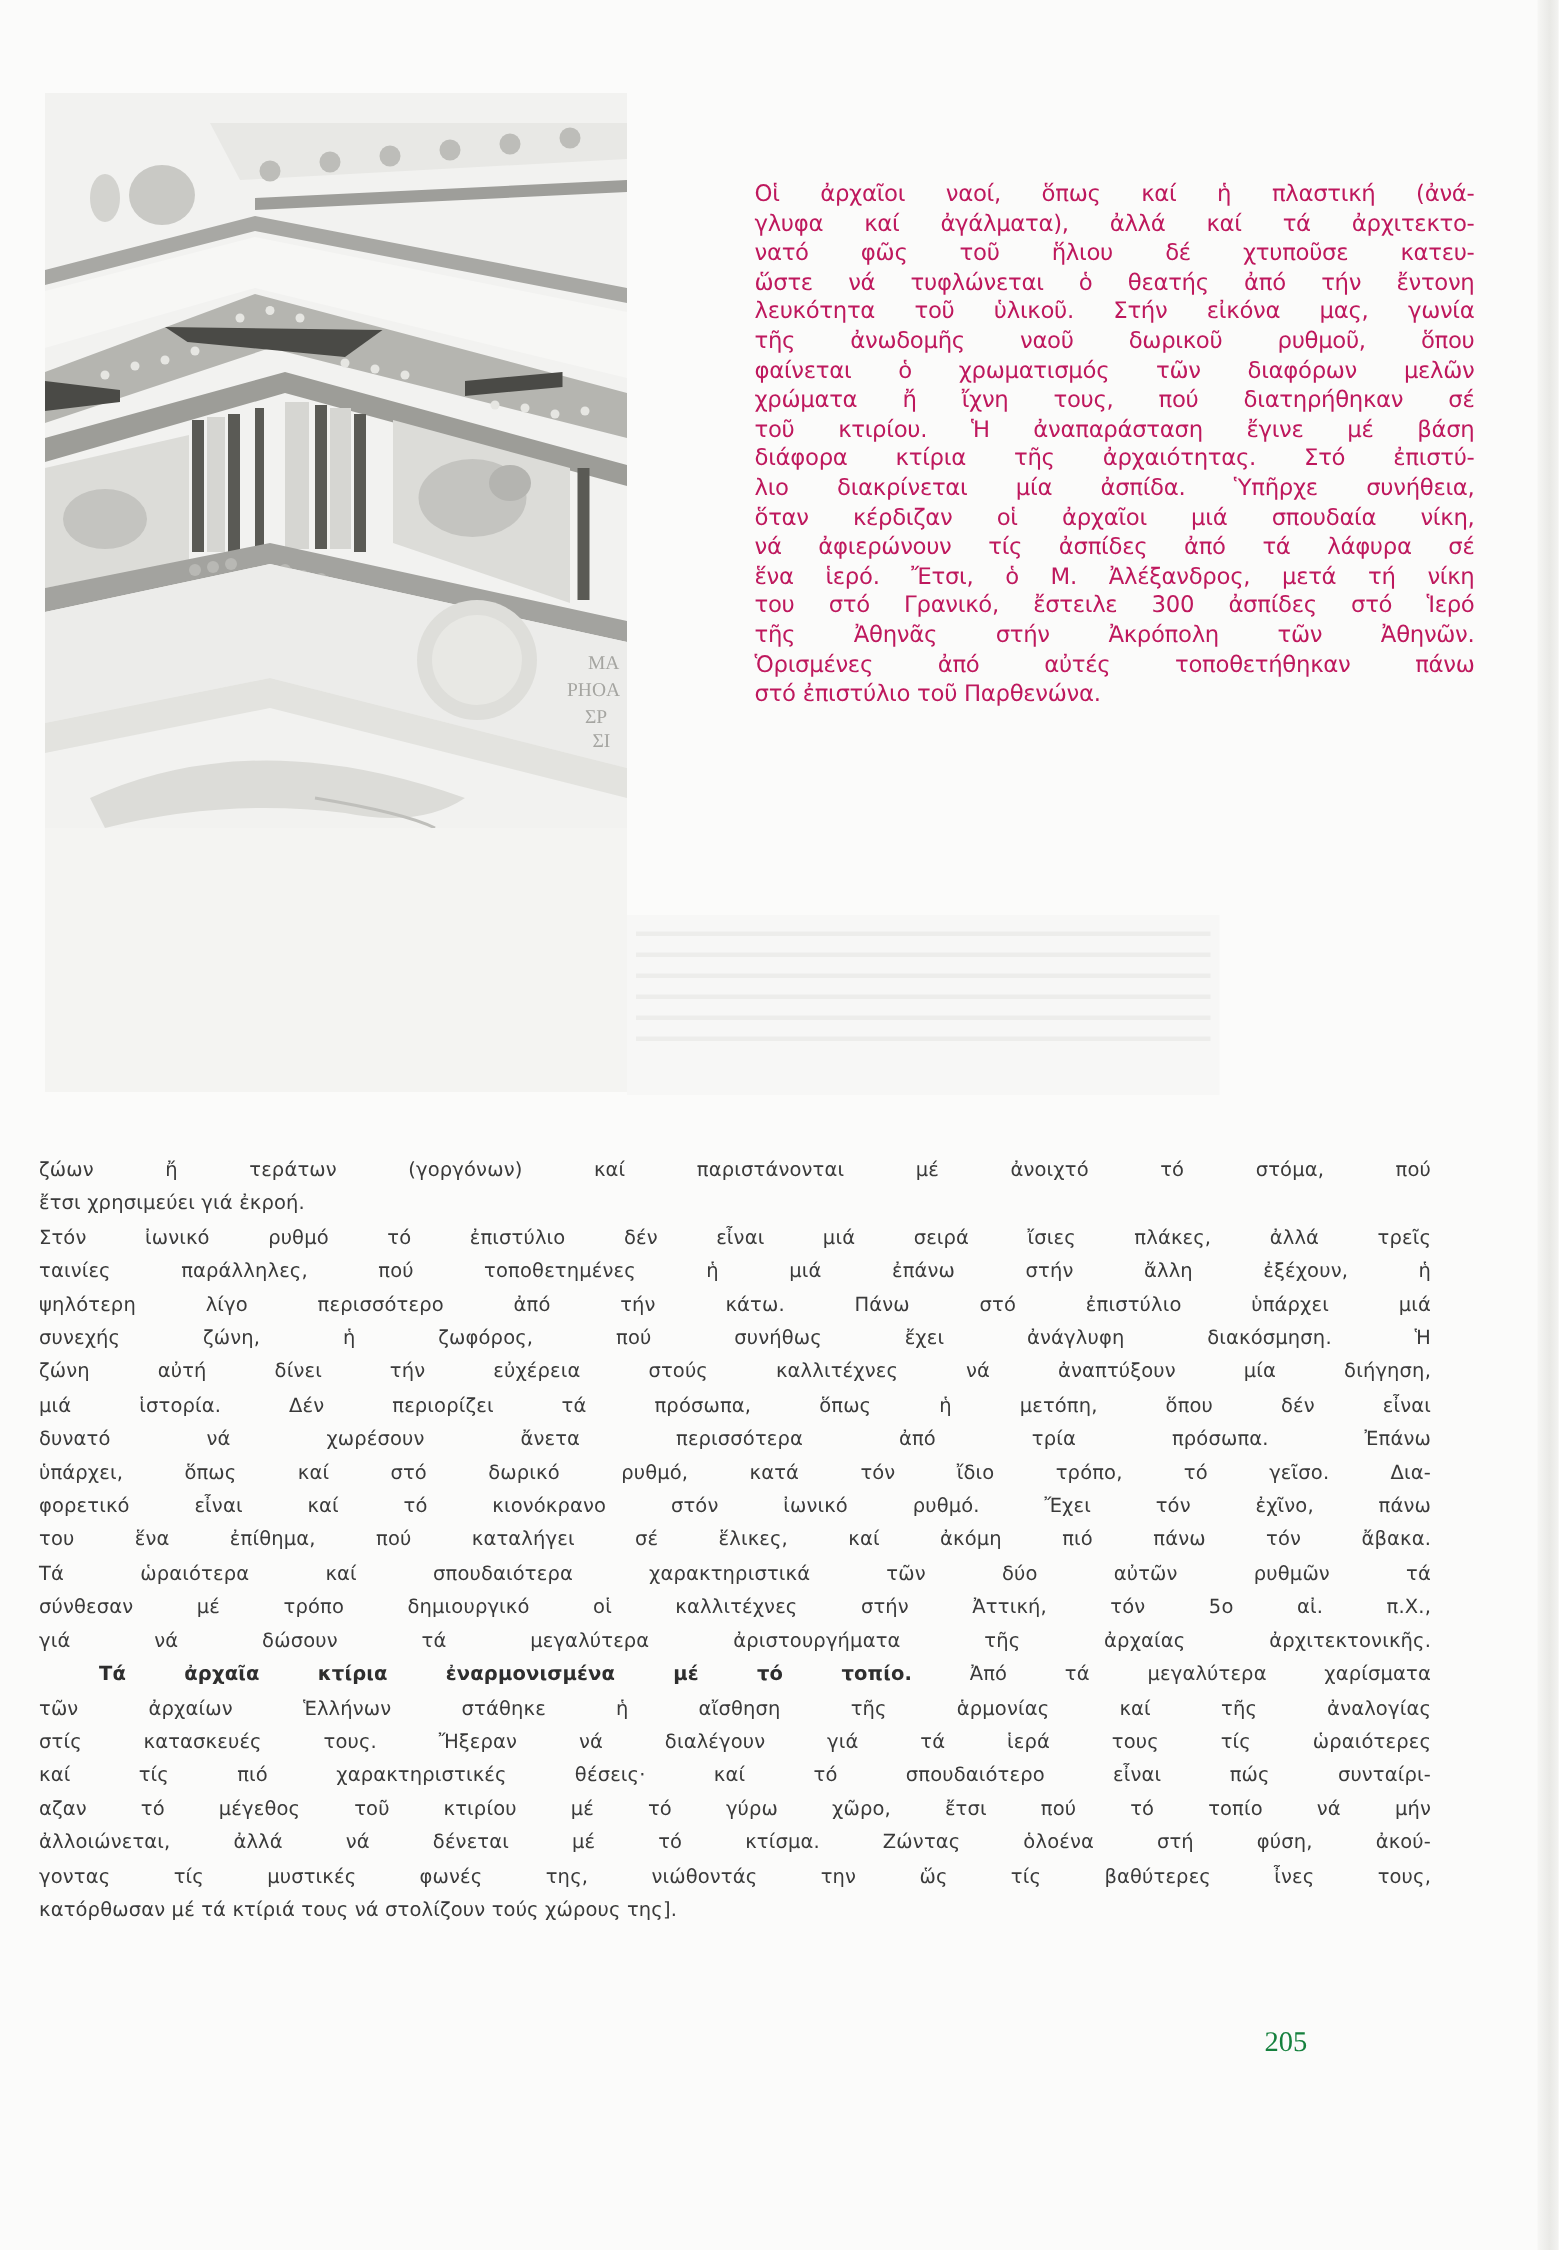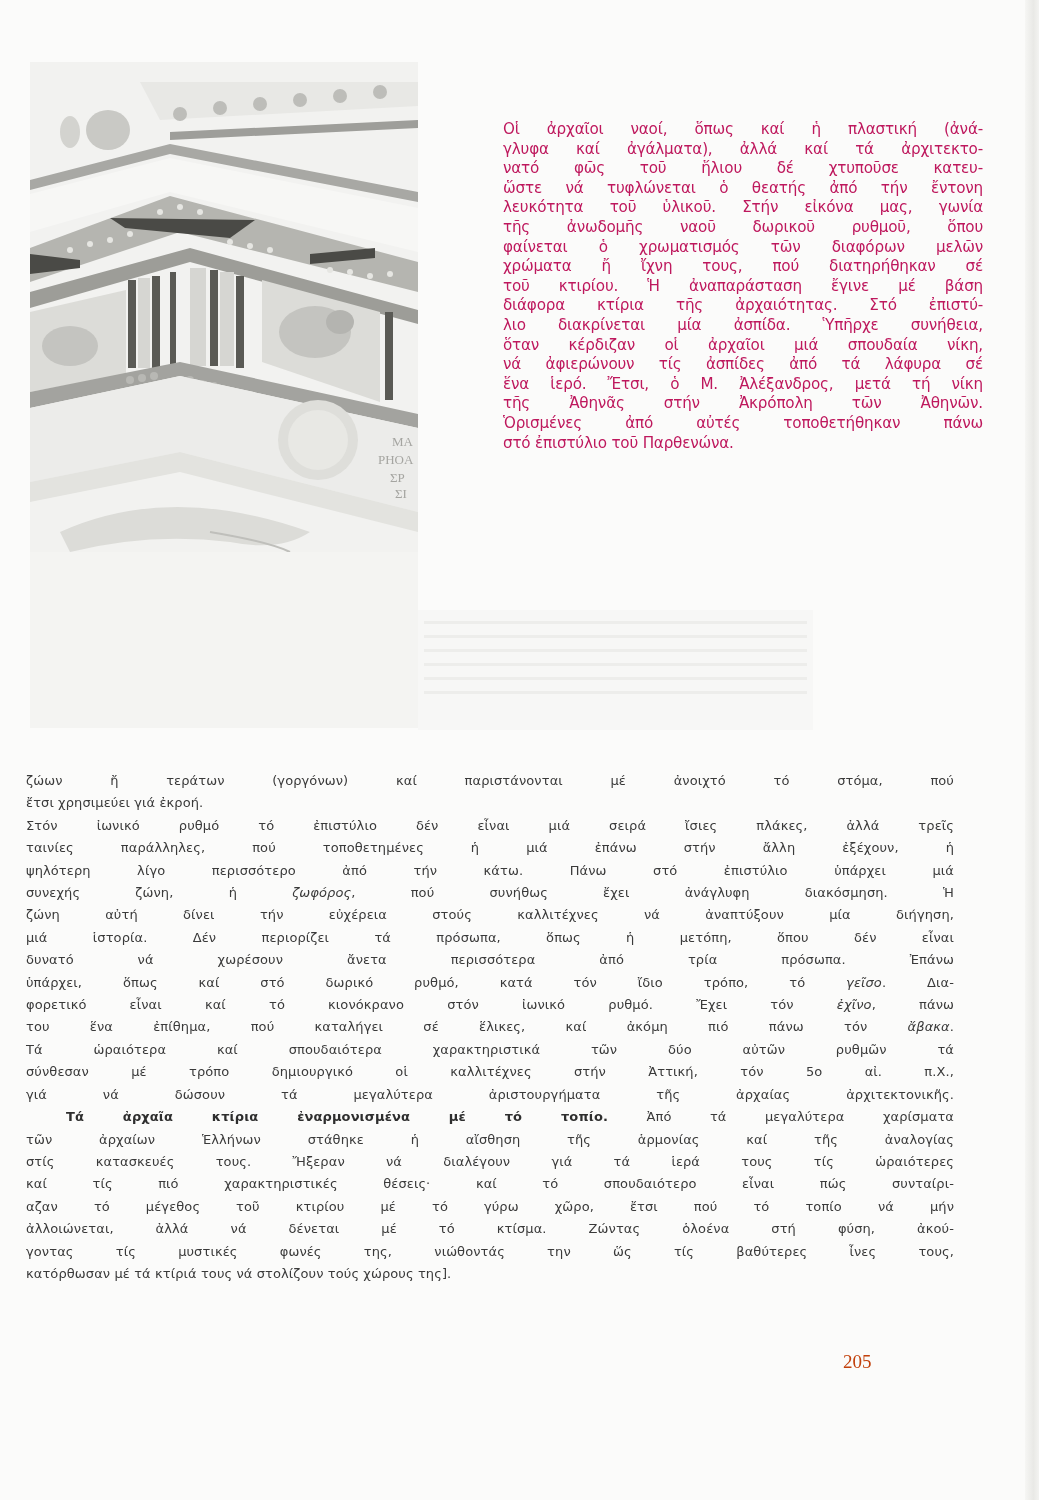--- a/index.html
+++ b/index.html
@@ -38,25 +38,25 @@
     .caption .line { white-space: nowrap; display: block; text-align: justify; text-align-last: justify; width: 480px; }
     .caption .line.last { text-align-last: left; }
     .body-text {
       position: absolute; left: 26px; top: 770px; width: 928px;
       font-size: 13px; line-height: 22.4px; color: #3a3a3a;
       letter-spacing: 0.1px;
     }
     .body-text .line { display: block; white-space: nowrap; width: 928px; text-align: justify; text-align-last: justify; }
     .body-text .line.last { text-align-last: left; }
     .body-text .bold { font-weight: bold; color: #2e2e2e; margin-left: 40px; }
-    .body-text .it { font-style: italic; }
+    .body-text .it { }
     .page-number {
       position: absolute; left: 843px; top: 1351px;
       font-family: "Liberation Serif", "DejaVu Serif", serif;
-      font-size: 19px; color: #c2410c;
+      font-size: 19px; color: #15803d;
     }
   </style>
 </head>
 <body>
 
 <div class="page-edge"></div>
 
 <div class="figure">
   <svg viewBox="0 0 388 666" xmlns="http://www.w3.org/2000/svg">
     <rect x="0" y="0" width="388" height="666" fill="#f2f2f0"></rect>
@@ -168,20 +168,21 @@
   <span class="line">λευκότητα τοῦ ὑλικοῦ. Στήν εἰκόνα μας, γωνία</span>
   <span class="line">τῆς ἀνωδομῆς ναοῦ δωρικοῦ ρυθμοῦ, ὅπου</span>
   <span class="line">φαίνεται ὁ χρωματισμός τῶν διαφόρων μελῶν</span>
   <span class="line">χρώματα ἤ ἴχνη τους, πού διατηρήθηκαν σέ</span>
   <span class="line">τοῦ κτιρίου. Ἡ ἀναπαράσταση ἔγινε μέ βάση</span>
   <span class="line">διάφορα κτίρια τῆς ἀρχαιότητας. Στό ἐπιστύ-</span>
   <span class="line">λιο διακρίνεται μία ἀσπίδα. Ὑπῆρχε συνήθεια,</span>
   <span class="line">ὅταν κέρδιζαν οἱ ἀρχαῖοι μιά σπουδαία νίκη,</span>
   <span class="line">νά ἀφιερώνουν τίς ἀσπίδες ἀπό τά λάφυρα σέ</span>
   <span class="line">ἕνα ἱερό. Ἔτσι, ὁ Μ. Ἀλέξανδρος, μετά τή νίκη</span>
+  <span class="line">του στό Γρανικό, ἔστειλε 300 ἀσπίδες στό Ἱερό</span>
   <span class="line">τῆς Ἀθηνᾶς στήν Ἀκρόπολη τῶν Ἀθηνῶν.</span>
   <span class="line">Ὁρισμένες ἀπό αὐτές τοποθετήθηκαν πάνω</span>
   <span class="line last">στό ἐπιστύλιο τοῦ Παρθενώνα.</span>
 </div>
 
 <div class="body-text" id="body-text">
     <span class="line"><span>ζώων ἤ τεράτων (γοργόνων) καί παριστάνονται μέ ἀνοιχτό τό στόμα, πού</span></span>
     <span class="line last"><span>ἔτσι χρησιμεύει γιά ἐκροή.</span></span>
     <span class="line"><span>Στόν ἰωνικό ρυθμό τό ἐπιστύλιο δέν εἶναι μιά σειρά ἴσιες πλάκες, ἀλλά τρεῖς</span></span>
     <span class="line"><span>ταινίες παράλληλες, πού τοποθετημένες ἡ μιά ἐπάνω στήν ἄλλη ἐξέχουν, ἡ</span></span>

